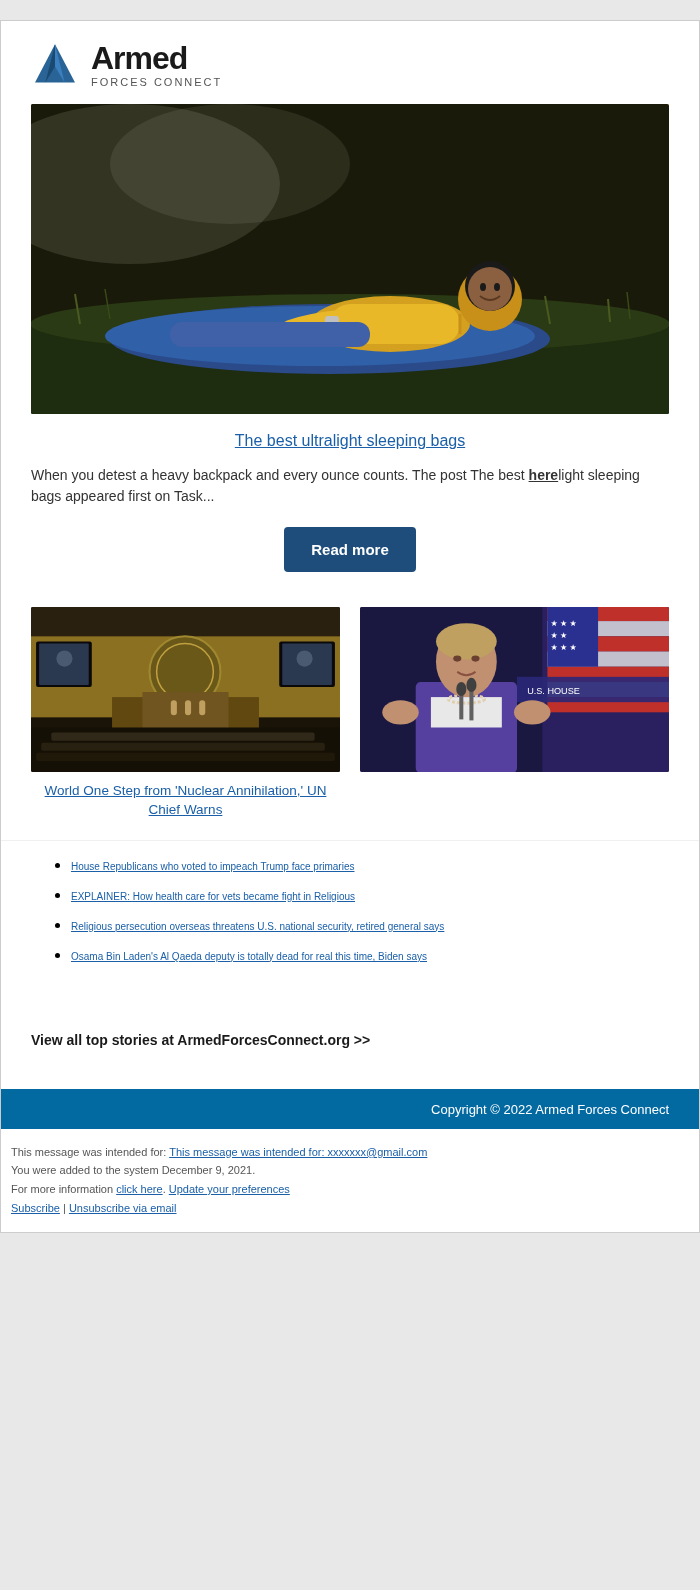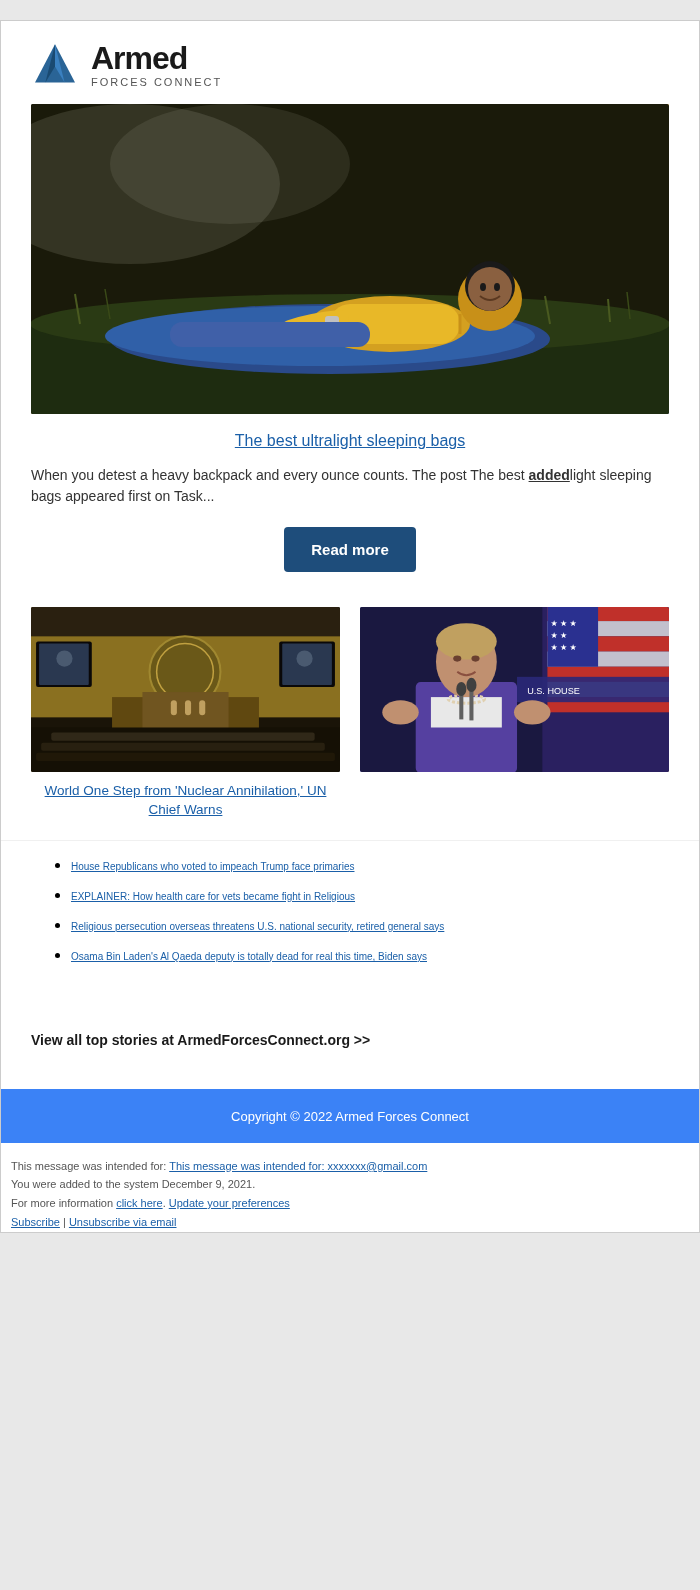--- a/index.html
+++ b/index.html
@@ -181,32 +181,32 @@
     .view-all-link {
       color: #1a1a1a;
       font-size: 14px;
       font-weight: bold;
       text-decoration: none;
       cursor: pointer;
     }
 
     
     .footer-dark {
-      background: #3b82f6;
-      padding: 18px 30px;
-      text-align: center;
+      background: #0369a1;
+      padding: 11px 30px;
+      text-align: right;
     }
     .footer-copyright {
       color: #ffffff;
       font-size: 13px;
     }
 
     
     .footer-meta {
-      padding: 14px 10px 0 10px;
+      padding: 14px 10px 14px 10px;
       background: #ffffff;
     }
     .footer-meta-text {
       font-size: 11px;
       color: #555555;
       line-height: 1.7;
     }
     .footer-meta-link {
       color: #1a5fa8;
       text-decoration: underline;
@@ -285,21 +285,21 @@
           <rect x="140" y="218" width="200" height="25" rx="12" fill="#4060a8"></rect>
         </svg>
       </div>
     </div>
 
     <div class="article-title-section">
       <a class="article-title-link" href="#">The best ultralight sleeping bags</a>
     </div>
 
     <div class="article-excerpt">
-      <span>When you detest a heavy backpack and every ounce counts. The post The best <span style="font-weight:bold;text-decoration:underline;">added</span>light sleeping bags appeared first on Task...</span>
+      <span>When you detest a heavy backpack and every ounce counts. The post The best <span style="font-weight:bold;text-decoration:underline;">here</span>light sleeping bags appeared first on Task...</span>
     </div>
 
     <div class="read-more-container">
       <a class="read-more-btn" href="#">Read more</a>
     </div>
 
     <div class="two-col-news">
 
       <div class="news-col">
         <div class="news-thumb news-thumb-left">

